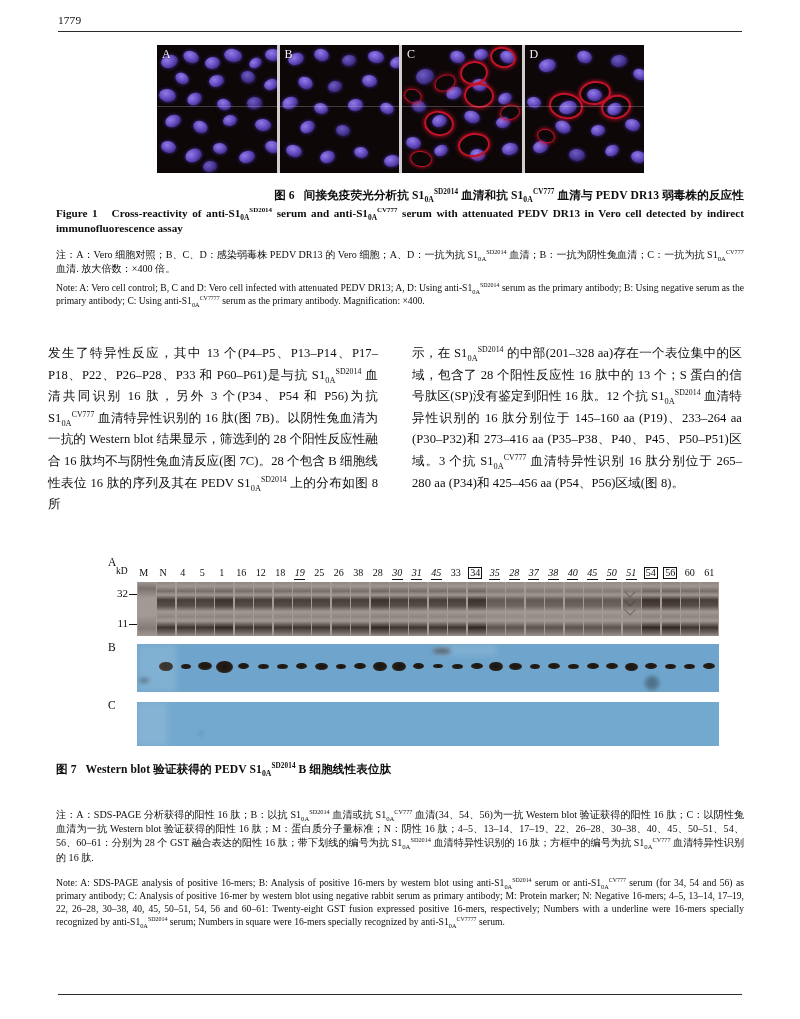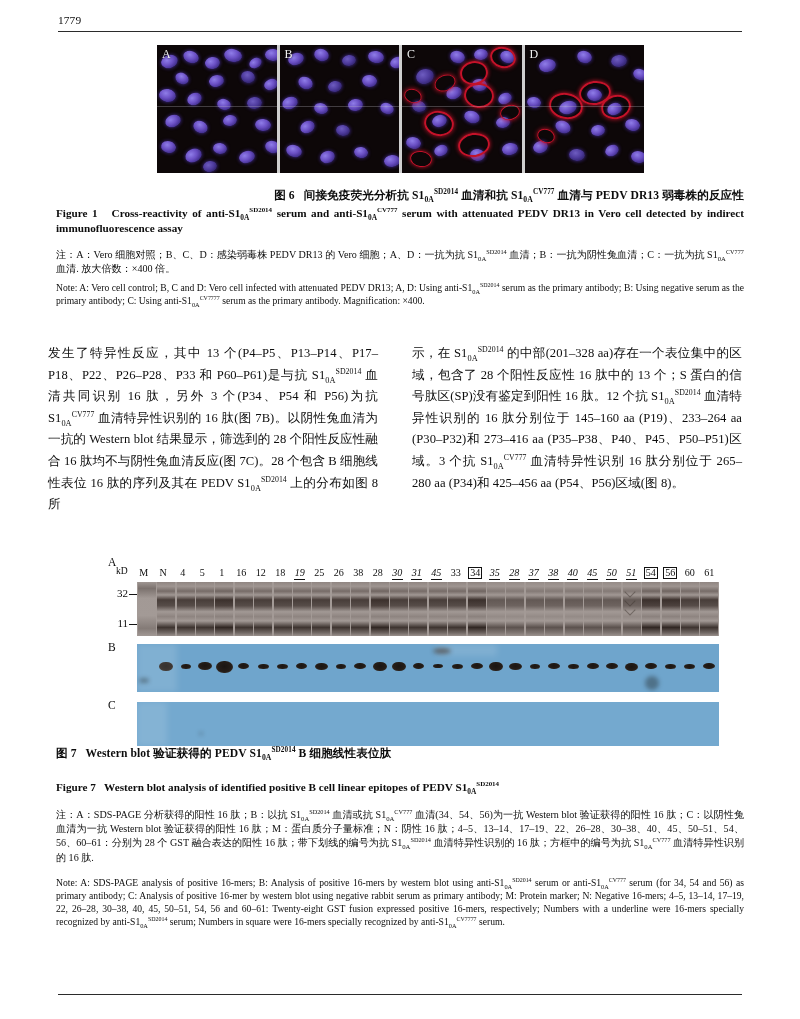--- a/index.html
+++ b/index.html
@@ -543,29 +543,25 @@
     </div>
 
     <span class="panel-letter" style="left:0px; top:143px;">C</span>
 
     <div class="gelC">
       <i class="gB-smudge" style="left:62px; top:30px; width:4px; height:3px; background:rgba(20,16,12,0.28)"></i>
       <i class="gB-wash" style="left:0px; top:0px; width:30px; height:44px;"></i>
     </div>
   </div>
 
-  <div class="cap cap-cn" style="top:746px;">
+  <div class="cap cap-cn" style="top:762px;">
     <b>图 7</b>&nbsp;&nbsp;
     <span>Western blot 验证获得的 PEDV S1<sub>0A</sub><sup>SD2014</sup> B 细胞线性表位肽</span>
   </div>
 
-  <div class="cap cap-en" style="top:780px;">
-    <b>Figure 7</b>&nbsp;&nbsp;
-    <span>Western blot analysis of identified positive B cell linear epitopes of PEDV S1<sub>0A</sub><sup>SD2014</sup></span>
-  </div>
 
   <div class="cap note" style="top:808px;">
     <span>注：A：SDS-PAGE 分析获得的阳性 16 肽；B：以抗 S1<sub>0A</sub><sup>SD2014</sup> 血清或抗 S1<sub>0A</sub><sup>CV777</sup> 血清(34、54、56)为一抗 Western blot 验证获得的阳性 16 肽；C：以阴性兔血清为一抗 Western blot 验证获得的阳性 16 肽；M：蛋白质分子量标准；N：阴性 16 肽；4–5、13–14、17–19、22、26–28、30–38、40、45、50–51、54、56、60–61：分别为 28 个 GST 融合表达的阳性 16 肽；带下划线的编号为抗 S1<sub>0A</sub><sup>SD2014</sup> 血清特异性识别的 16 肽；方框中的编号为抗 S1<sub>0A</sub><sup>CV777</sup> 血清特异性识别的 16 肽.</span>
   </div>
 
   <div class="cap note-en" style="top:876px;">
     <span>Note: A: SDS-PAGE analysis of positive 16-mers; B: Analysis of positive 16-mers by western blot using anti-S1<sub>0A</sub><sup>SD2014</sup> serum or anti-S1<sub>0A</sub><sup>CV777</sup> serum (for 34, 54 and 56) as primary antibody; C: Analysis of positive 16-mer by western blot using negative rabbit serum as primary antibody; M: Protein marker; N: Negative 16-mers; 4–5, 13–14, 17–19, 22, 26–28, 30–38, 40, 45, 50–51, 54, 56 and 60–61: Twenty-eight GST fusion expressed positive 16-mers, respectively; Numbers with a underline were 16-mers specially recognized by anti-S1<sub>0A</sub><sup>SD2014</sup> serum; Numbers in square were 16-mers specially recognized by anti-S1<sub>0A</sub><sup>CV7777</sup> serum.</span>
   </div>
 
   <div class="foot-rule"></div>

